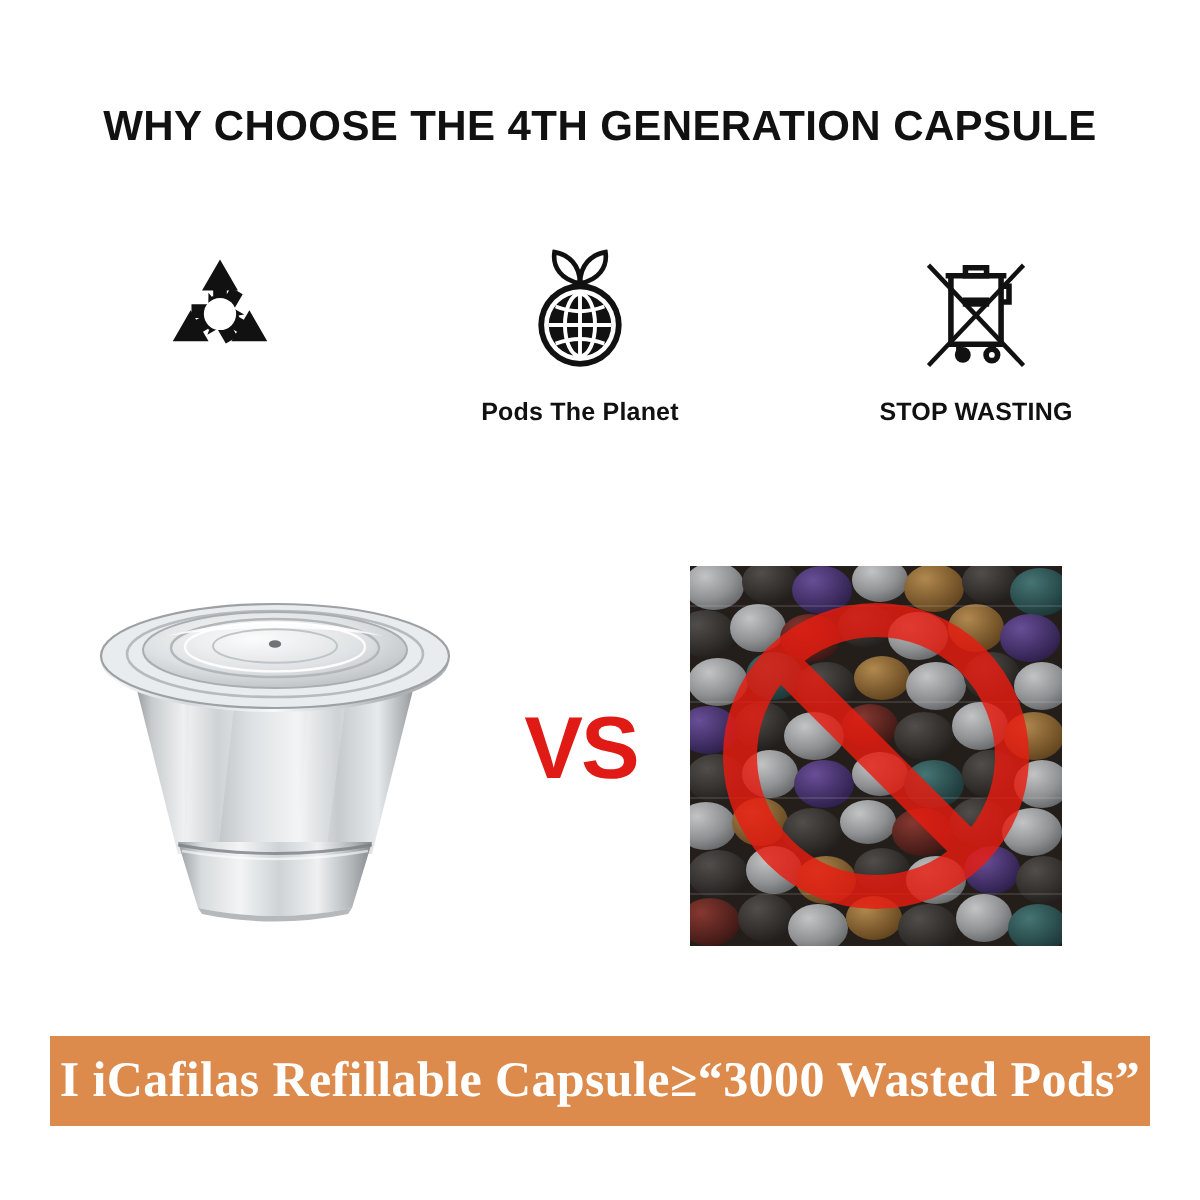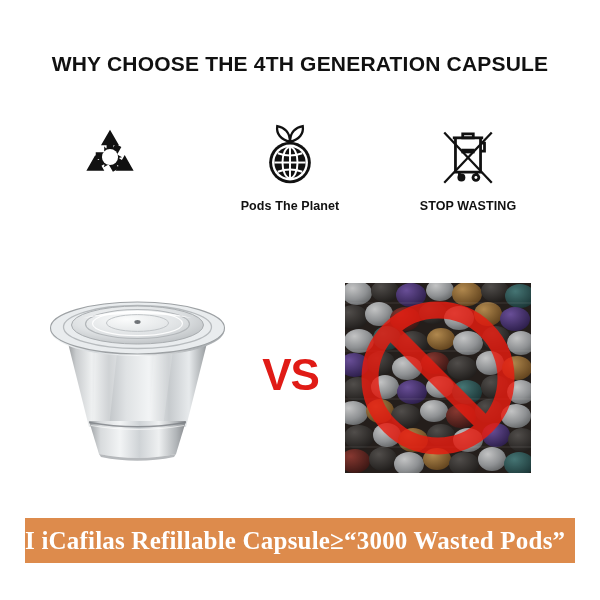--- a/index.html
+++ b/index.html
@@ -41,21 +41,21 @@
   }
   .benefit {
     position: absolute;
     top: 0;
     width: 170px;
     height: 100px;
     text-align: center;
   }
   .benefit-1 { left: 25px; }
   .benefit-2 { left: 205px; }
-  .benefit-3 { left: 383px; }
+  .benefit-3 { left: 403px; }
 
   .benefit-icon {
     height: 66px;
     display: flex;
     align-items: flex-end;
     justify-content: center;
   }
   .benefit-label {
     margin-top: 11px;
     font-family: "Liberation Sans", sans-serif;
@@ -115,21 +115,21 @@
   
   .banner {
     position: absolute;
     left: 25px;
     top: 518px;
     width: 550px;
     height: 45px;
     background: #dd8b4c;
     display: flex;
     align-items: center;
-    justify-content: flex-start;
+    justify-content: center;
   }
   .banner-text {
     font-family: "Liberation Serif", serif;
     font-weight: bold;
     font-size: 25px;
     color: #ffffff;
     white-space: nowrap;
     letter-spacing: 0.2px;
   }
 </style>

